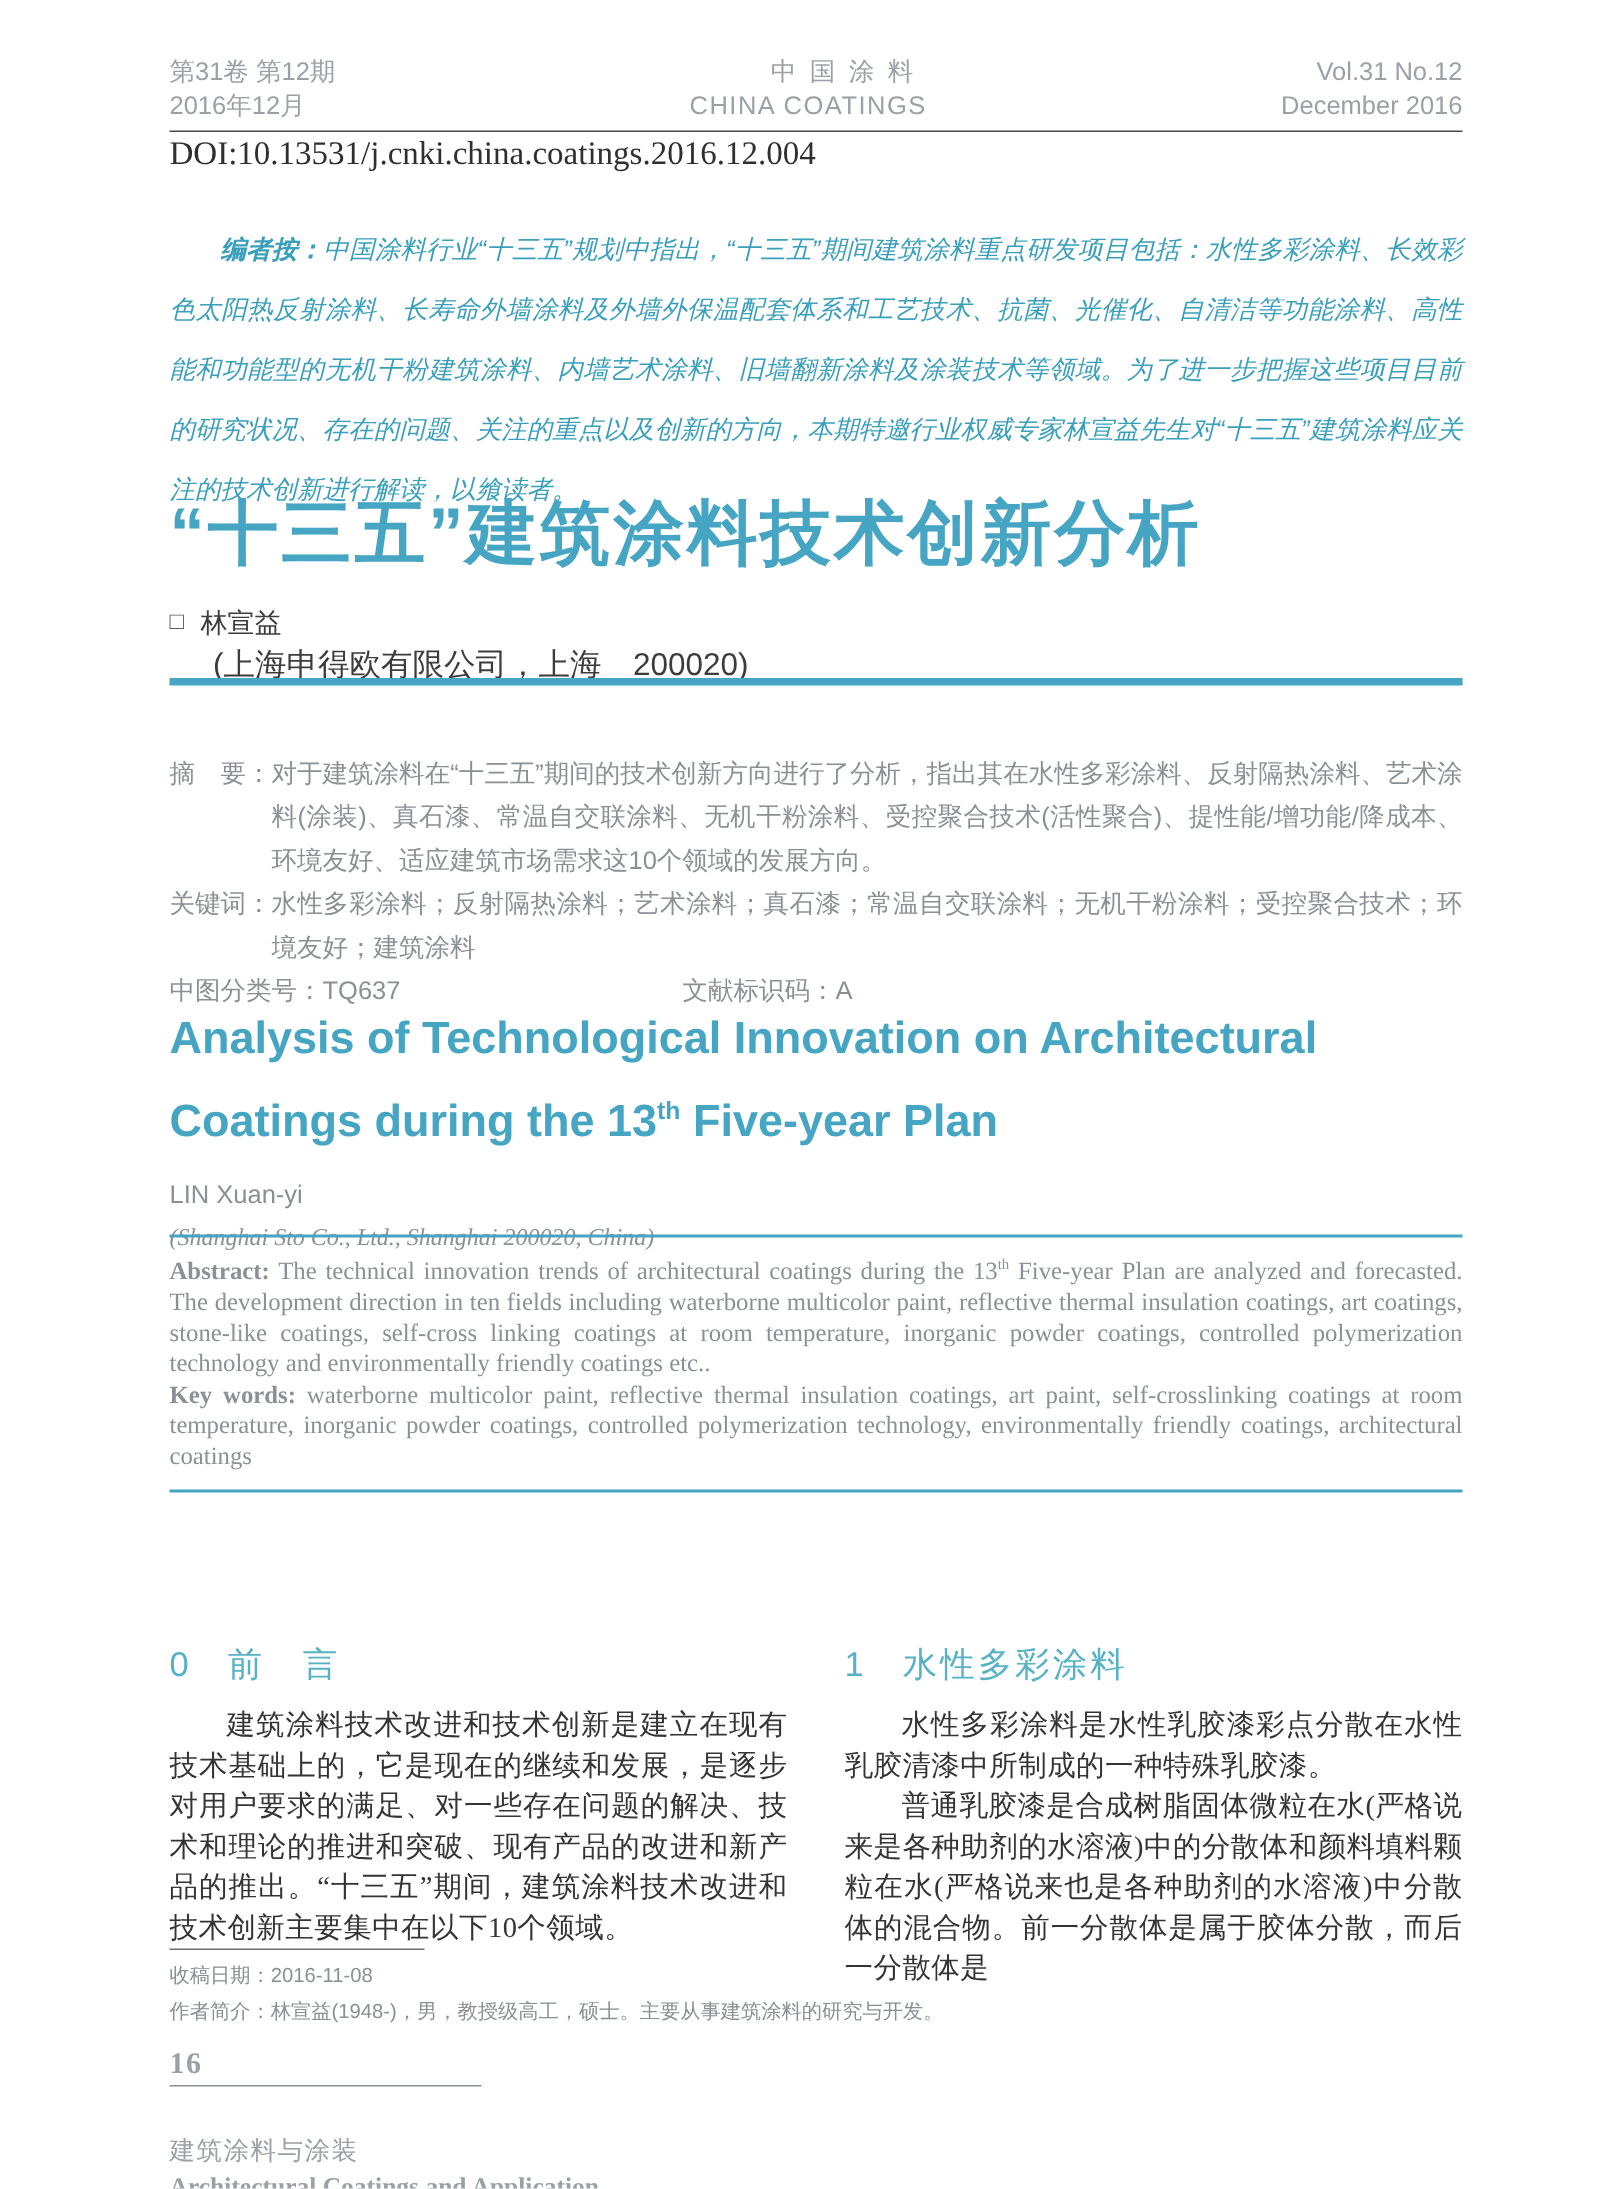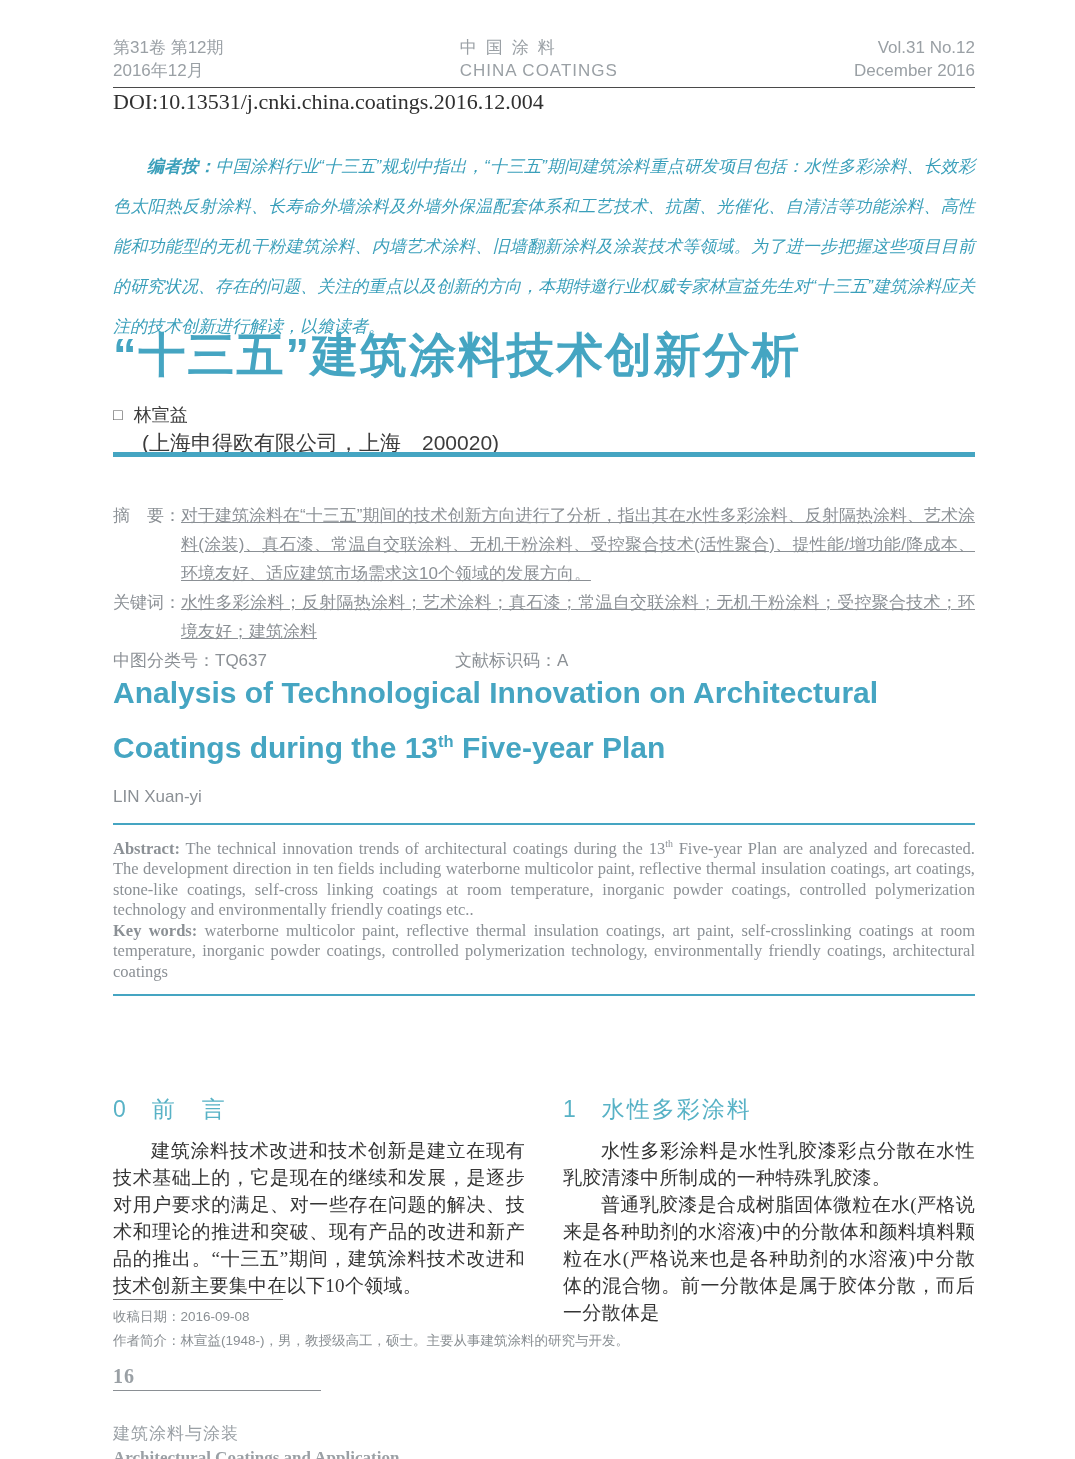--- a/index.html
+++ b/index.html
@@ -17,21 +17,21 @@
   
   .jheader {
     top: 36px;
     display: flex; justify-content: space-between; align-items: flex-end;
     color: var(--header-gray, #9aa0a5);
     font-size: 17px; line-height: 23px;
     border-bottom: 1px solid #4a4a4a;
     padding-bottom: 5px;
   }
   .jheader .hcol { white-space: nowrap; }
-  .jheader .hcenter { text-align: left; }
+  .jheader .hcenter { text-align: right; }
   .jheader .hright { text-align: right; }
   .journal-cn { letter-spacing: 9px; }
   .journal-en { letter-spacing: 1px; }
   .doi-line {
     top: 89px;
     font-family: "Liberation Serif", serif;
     font-size: 22px; color: #2f2f2f;
   }
 
   
@@ -64,21 +64,21 @@
   .accent-bar { top: 452px; height: 5px; background: var(--accent, #45a5c2); }
 
   
   .cn-abstract {
     top: 501px;
     color: var(--text-gray, #8b9095);
     font-size: 17px; line-height: 29px;
   }
   .hang-row { display: flex; }
   .hang-label { flex: 0 0 auto; white-space: pre; }
-  .hang-text { flex: 1 1 auto; text-align: justify; text-decoration: underline; }
+  .hang-text { flex: 1 1 auto; text-align: justify; }
   .class-row { display: flex; margin-top: 0; }
   .class-row .c1 { width: 342px; }
   .class-row .c2 { width: 210px; }
   .class-row .c3 { flex: 1; }
 
   
   .en-head { top: 669px; }
   .en-title {
     width: 800px;
     font-size: 30px; line-height: 48px; font-weight: bold;
@@ -180,20 +180,21 @@
   </div>
   <div class="class-row">
     <span class="c1">中图分类号：TQ637</span>
     <span class="c2">文献标识码：A</span>
   </div>
 </div>
 
 <div class="abs en-head">
   <div class="en-title"><span>Analysis of Technological Innovation on Architectural Coatings during the 13</span><sup>th</sup><span> Five-year Plan</span></div>
   <div class="en-author">LIN Xuan-yi</div>
+  <div class="en-affil">(Shanghai Sto Co., Ltd., Shanghai 200020, China)</div>
 </div>
 
 <div class="abs en-abstract-box">
   <p><b>Abstract:</b><span> The technical innovation trends of architectural coatings during the 13</span><sup>th</sup><span> Five-year Plan are analyzed and forecasted. The development direction in ten fields including waterborne multicolor paint, reflective thermal insulation coatings, art coatings, stone-like coatings, self-cross linking coatings at room temperature, inorganic powder coatings, controlled polymerization technology and environmentally friendly coatings etc..</span></p>
   <p><b>Key words:</b><span> waterborne multicolor paint, reflective thermal insulation coatings, art paint, self-crosslinking coatings at room temperature, inorganic powder coatings, controlled polymerization technology, environmentally friendly coatings, architectural coatings</span></p>
 </div>
 
 <div class="abs columns">
   <div class="col">
     <div class="sec-heading">
@@ -207,21 +208,21 @@
       <span class="sec-num">1</span>
       <span class="sec-title">水性多彩涂料</span>
     </div>
     <p>水性多彩涂料是水性乳胶漆彩点分散在水性乳胶清漆中所制成的一种特殊乳胶漆。</p>
     <p>普通乳胶漆是合成树脂固体微粒在水(严格说来是各种助剂的水溶液)中的分散体和颜料填料颗粒在水(严格说来也是各种助剂的水溶液)中分散体的混合物。前一分散体是属于胶体分散，而后一分散体是</p>
   </div>
 </div>
 
 <div class="abs footnote">
   <div class="fn-line"></div>
-  <div>收稿日期：2016-09-08</div>
+  <div>收稿日期：2016-11-08</div>
   <div>作者简介：林宣益(1948-)，男，教授级高工，硕士。主要从事建筑涂料的研究与开发。</div>
 </div>
 
 <div class="abs page-footer">
   <div class="pg-num">16</div>
   <div class="pg-line"></div>
   <div class="ft-cn">建筑涂料与涂装</div>
   <div class="ft-en">Architectural Coatings and Application</div>
 </div>
 

